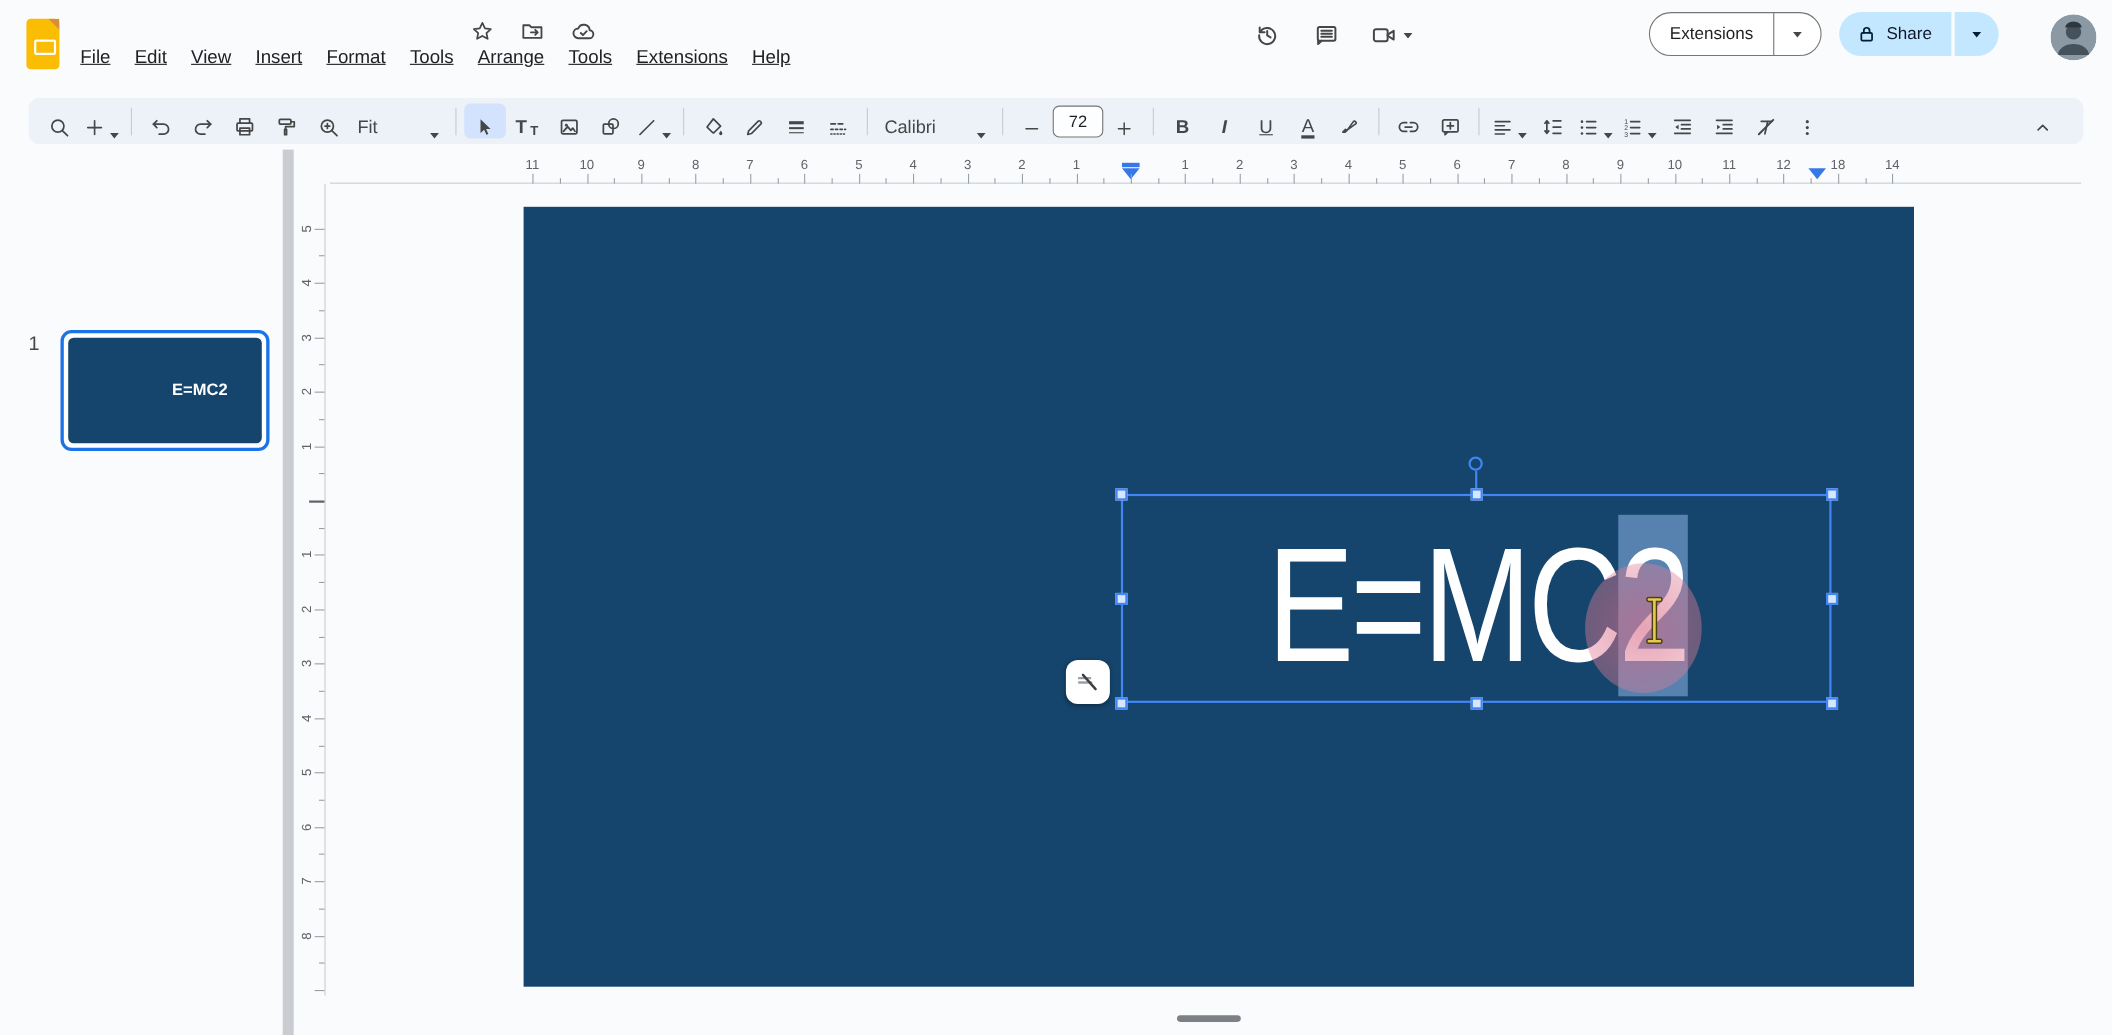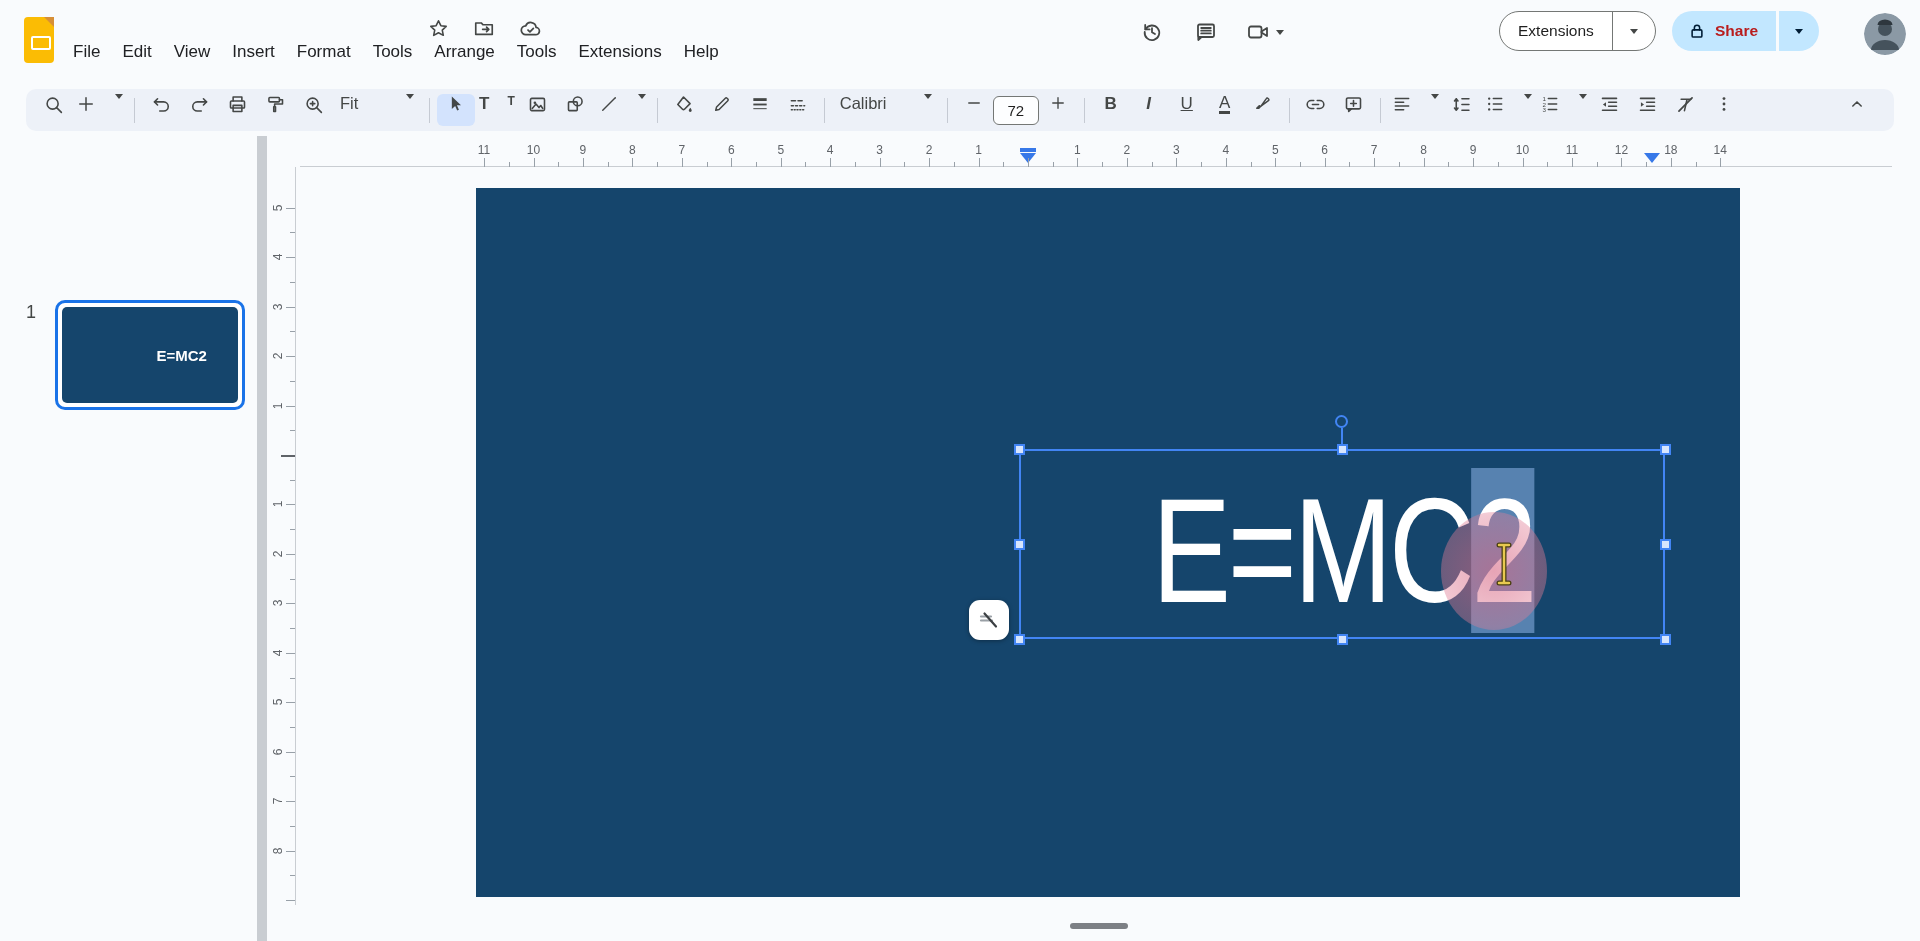--- a/index.html
+++ b/index.html
@@ -9,39 +9,39 @@
 
   
   .header{position:absolute;left:0;top:0;width:1920px;height:88px;background:#f9fbfd;}
   .logo{position:absolute;left:24px;top:17px;width:30px;height:46px;background:#fbbc04;border-radius:4px;}
   .logo .fold{position:absolute;right:0;top:0;width:0;height:0;border-left:10px solid transparent;border-top:10px solid #d78f37;border-bottom-left-radius:3px;}
   .logo .page{position:absolute;left:7px;top:19px;width:16px;height:10px;border:2.5px solid #fff;border-radius:2px;}
   .doc-title{position:absolute;left:75px;top:12px;font-size:19px;color:#1f1f1f;white-space:nowrap;}
   .title-icons{position:absolute;left:424px;top:14px;display:flex;gap:18px;align-items:center;}
   .icon-btn{width:28px;height:28px;display:flex;align-items:center;justify-content:center;border-radius:50%;cursor:pointer;}
   .menubar{position:absolute;left:62px;top:38px;display:flex;font-size:17px;color:#202124;}
-  .menu-item{padding:4px 11px;border-radius:6px;cursor:pointer;}
+  .menu-item{padding:4px 11px;border-radius:6px;cursor:pointer;text-decoration:underline;}
   .hdr-icons{position:absolute;right:636px;top:18px;display:flex;gap:26px;align-items:center;}
   .cam-group{display:flex;align-items:center;gap:6px;}
 
   .btn-slideshow{position:absolute;left:1499px;top:11px;height:40px;border:1px solid #747775;border-radius:20px;display:flex;align-items:center;background:#fff;box-sizing:border-box;}
   .btn-slideshow .lbl{padding:0 18px;font-size:15.5px;color:#1f1f1f;}
   .btn-slideshow .vline{width:1px;align-self:stretch;background:#747775;}
   .btn-slideshow .caret-box{width:42px;display:flex;align-items:center;justify-content:center;}
 
   .share-group{position:absolute;left:1672px;top:11px;height:40px;display:flex;gap:3px;}
   .share-main{background:#c2e7ff;border-radius:20px 0 0 20px;display:flex;align-items:center;gap:9px;padding:0 18px 0 16px;}
-  .share-main .lbl{font-size:15.5px;font-weight:bold;color:#b91c1c;}
+  .share-main .lbl{font-size:15.5px;font-weight:normal;color:#0f172a;}
   .share-caret{background:#c2e7ff;border-radius:0 20px 20px 0;width:40px;display:flex;align-items:center;justify-content:center;}
 
   .avatar{position:absolute;left:1864px;top:13px;width:42px;height:42px;border-radius:50%;overflow:hidden;}
 
   
   .toolbar{position:absolute;left:26px;top:89px;width:1868px;height:42px;background:#edf1f8;border-radius:10px;display:flex;align-items:center;padding:0 8px;box-sizing:border-box;}
-  .tb{height:32px;min-width:30px;border-radius:6px;display:flex;align-items:flex-start;justify-content:center;gap:19px;padding:0 4px;cursor:pointer;color:#444746;}
+  .tb{height:32px;min-width:30px;border-radius:6px;display:flex;align-items:flex-end;justify-content:center;gap:4px;padding:0 4px;cursor:pointer;color:#444746;}
   .tb.active{background:#d3e3fd;}
   .tb-sep{width:1px;height:25px;background:#c5cad3;margin:0 7px;flex:none;}
   .caret{width:0;height:0;border-left:4.5px solid transparent;border-right:4.5px solid transparent;border-top:5px solid #444746;display:inline-block;}
   .tb-text{font-size:16.5px;color:#444746;}
   .letter{font-size:17px;color:#444746;}
   .size-box{width:46px;height:29px;border:1px solid #747775;border-radius:6px;display:flex;align-items:center;justify-content:center;font-size:15px;color:#1f1f1f;background:#fdfeff;box-sizing:border-box;}
   .ic{stroke:#444746;fill:none;stroke-width:1.8;stroke-linecap:round;stroke-linejoin:round;}
   .spacer{flex:1;}
 
   

